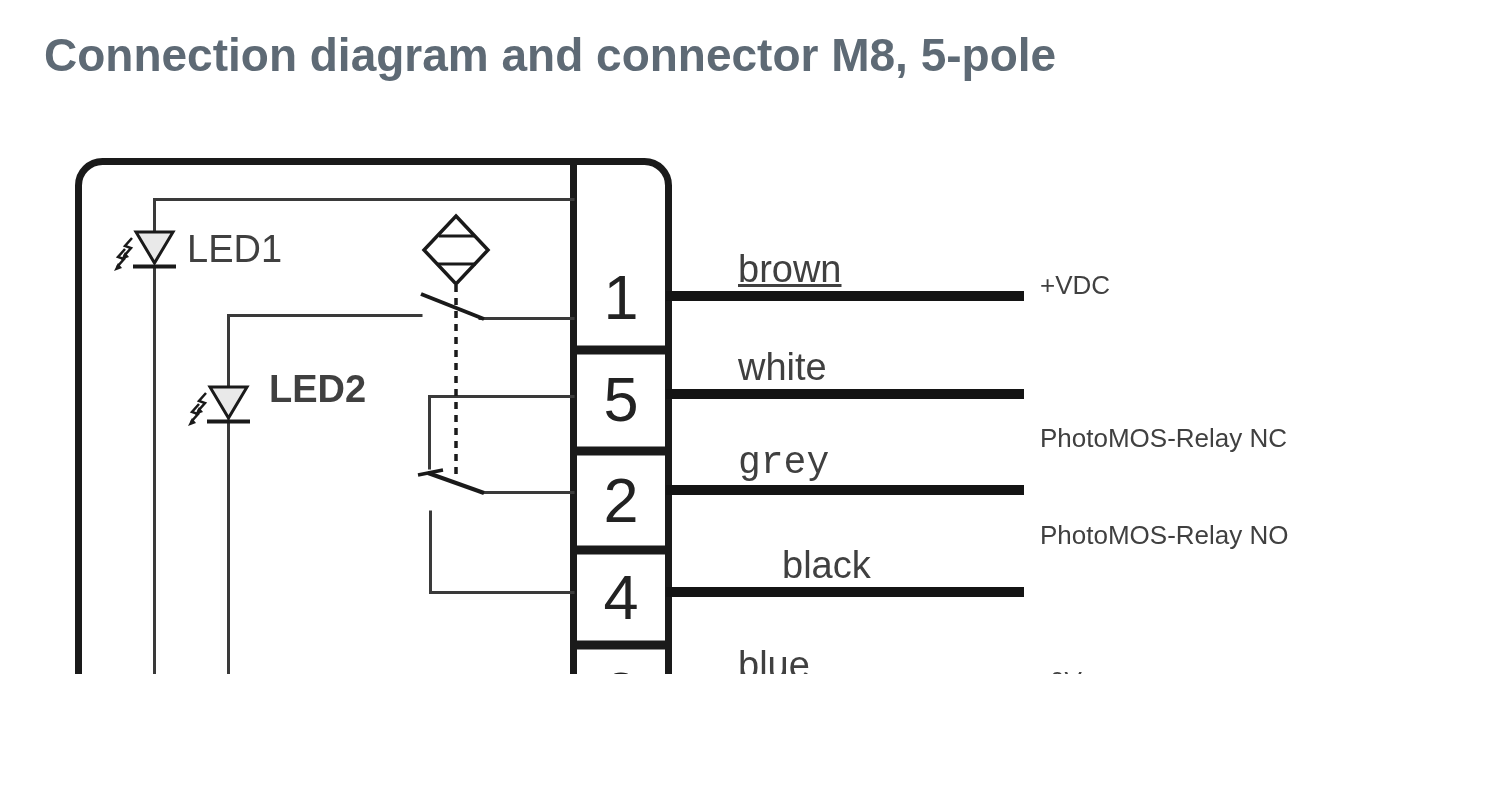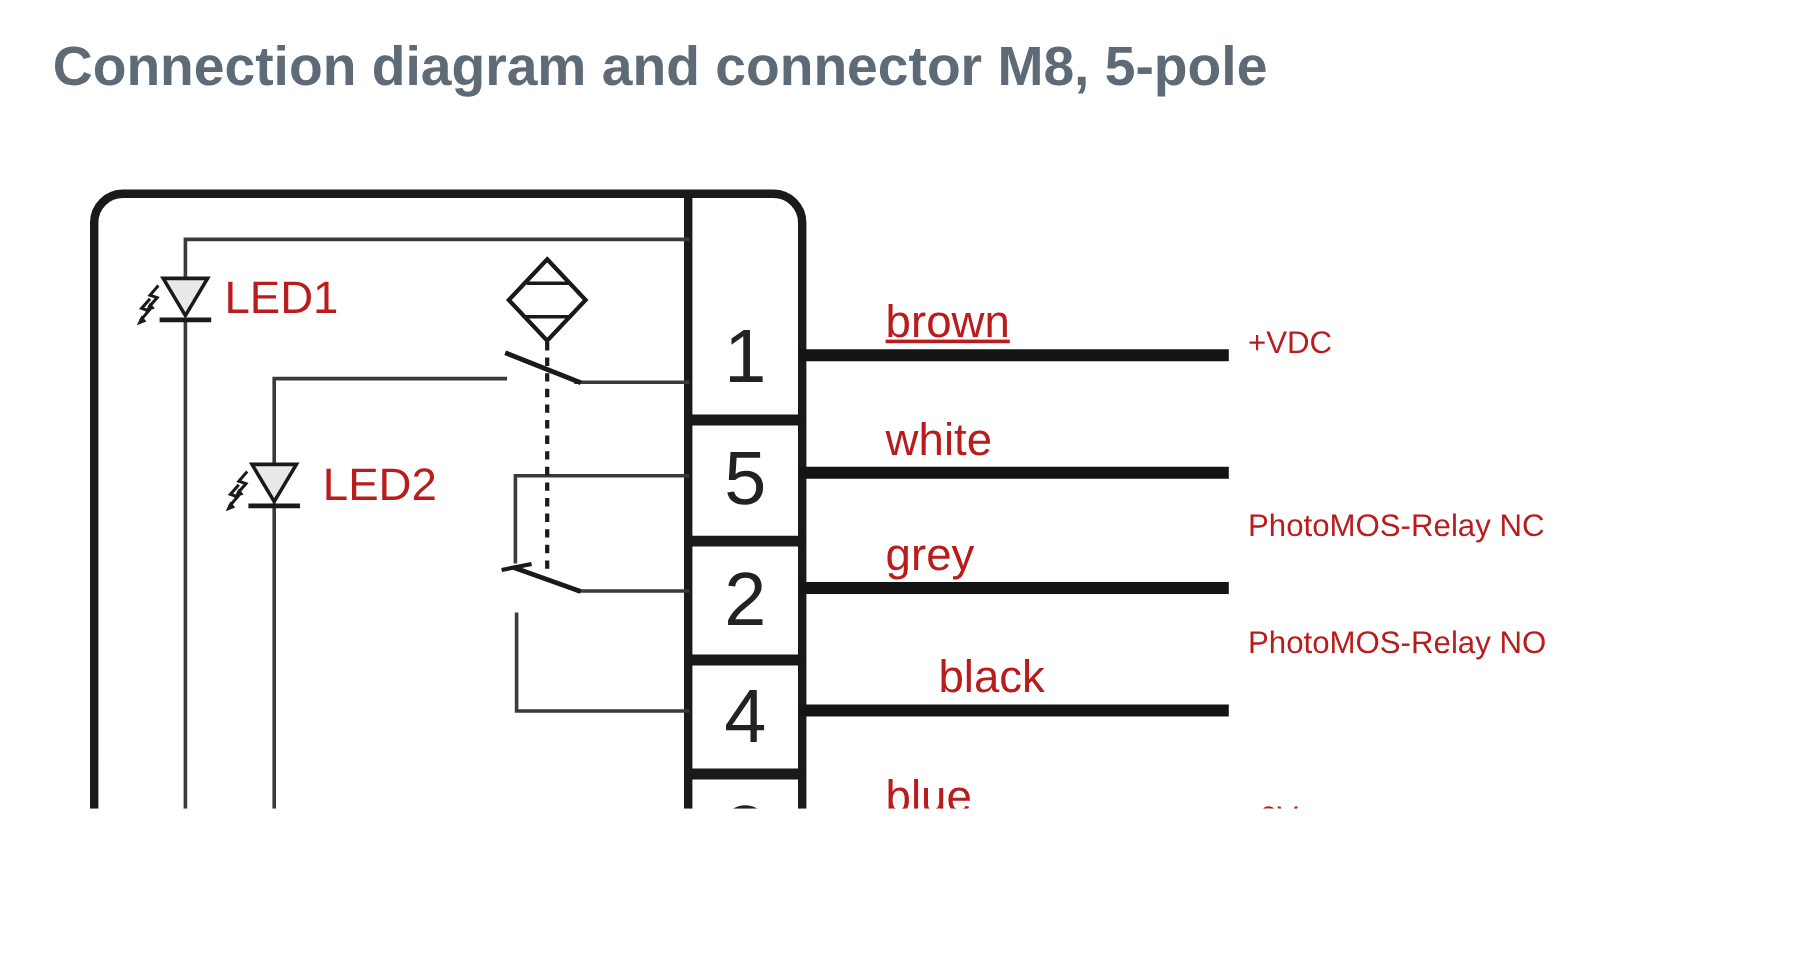--- a/index.html
+++ b/index.html
@@ -25,21 +25,21 @@
     letter-spacing: 0px;
     white-space: nowrap;
   }
   .diagram-svg {
     position: absolute;
     left: 0;
     top: 0;
   }
   .lbl {
     position: absolute;
-    color: #b91c1c;
+    color: #404040;
     white-space: nowrap;
     line-height: 1.0;
   }
   .led-label {
     font-size: 38px;
   }
   .pin-num {
     left: 571px;
     width: 100px;
     text-align: center;
@@ -130,31 +130,31 @@
       <g stroke="#1a1a1a" stroke-width="2.5" fill="#1a1a1a">
         <path d="M206,393 L199,401 L205,403 L198,411" fill="none"></path>
         <polygon points="195,415 203,412 199,407" stroke="none"></polygon>
         <path d="M199,404 L192,412 L198,414 L191,422" fill="none"></path>
         <polygon points="188,426 196,423 192,418" stroke="none"></polygon>
       </g>
     </g>
   </svg>
 
   <div class="lbl led-label" style="left:187px; top:230px;">LED1</div>
-  <div class="lbl led-label" style="left:269px; top:386px;">LED2</div>
+  <div class="lbl led-label" style="left:269px; top:370px;font-weight:bold;">LED2</div>
 
   <div class="lbl pin-num" style="top:265px;">1</div>
   <div class="lbl pin-num" style="top:367px;">5</div>
   <div class="lbl pin-num" style="top:468px;">2</div>
   <div class="lbl pin-num" style="top:565px;">4</div>
   <div class="lbl pin-num" style="top:662px;">3</div>
 
   <div class="lbl wire-label" style="top:250px;text-decoration:underline;">brown</div>
   <div class="lbl wire-label" style="top:348px;">white</div>
-  <div class="lbl wire-label" style="top:444px;">grey</div>
+  <div class="lbl wire-label" style="top:444px;font-family:Liberation Mono, monospace;">grey</div>
   <div class="lbl wire-label" style="top:546px;margin-left:44px;">black</div>
   <div class="lbl wire-label" style="top:646px;">blue</div>
 
   <div class="lbl signal-label" style="top:272px;">+VDC</div>
   <div class="lbl signal-label" style="top:425px;">PhotoMOS-Relay NC</div>
   <div class="lbl signal-label" style="top:522px;">PhotoMOS-Relay NO</div>
   <div class="lbl signal-label" style="top:668px; left:1050px;">0V</div>
 
 </div>
 

